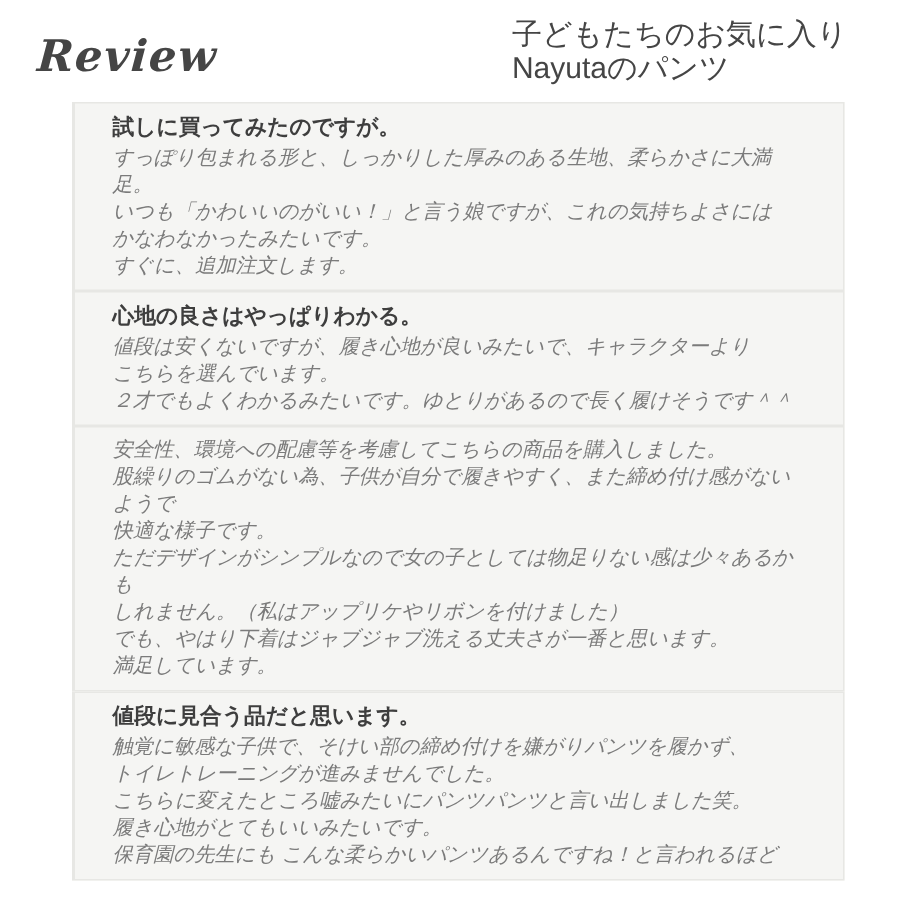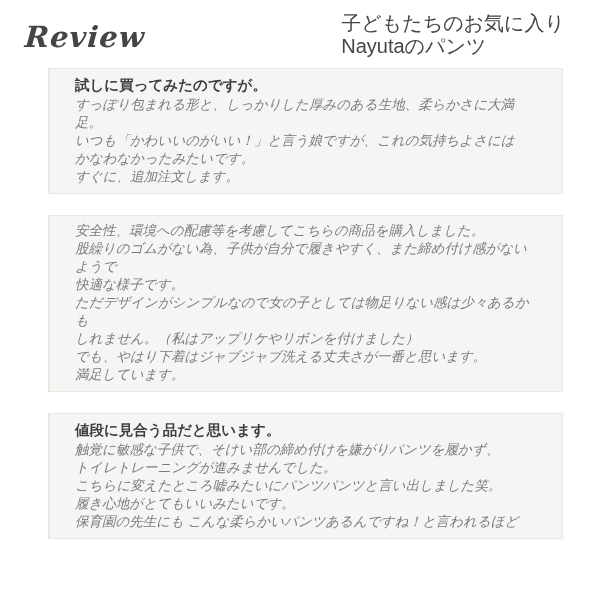--- a/index.html
+++ b/index.html
@@ -42,21 +42,21 @@
     margin-top: 4px;
   }
   .reviews {
     margin: 10px 37px 0 48px;
   }
   .review-card {
     background: var(--card-bg, #f5f5f3);
     border: 1px solid var(--card-border, #e9e9e6);
     border-left: 2px solid var(--card-border, #e3e3e0);
     padding: 6px 32px 7px 25px;
-    margin-bottom: 21px;
+    margin-bottom: 0;
     box-sizing: border-box;
   }
   .review-title {
     font-weight: 700;
     font-size: 14.5px;
     line-height: 20px;
     color: var(--title-text, #3e3e3e);
     margin-bottom: 1px;
   }
   .review-line {
@@ -82,20 +82,28 @@
   <div class="review-card">
     <div class="review-title">試しに買ってみたのですが。</div>
     <div class="review-body">
           <div class="review-line">すっぽり包まれる形と、しっかりした厚みのある生地、柔らかさに大満足。</div>
           <div class="review-line">いつも「かわいいのがいい！」と言う娘ですが、これの気持ちよさには</div>
           <div class="review-line">かなわなかったみたいです。</div>
           <div class="review-line">すぐに、追加注文します。</div>
         </div>
   </div>
 
+  <div class="review-card">
+    <div class="review-title">心地の良さはやっぱりわかる。</div>
+    <div class="review-body">
+          <div class="review-line">値段は安くないですが、履き心地が良いみたいで、キャラクターより</div>
+          <div class="review-line">こちらを選んでいます。</div>
+          <div class="review-line">２才でもよくわかるみたいです。ゆとりがあるので長く履けそうです＾＾</div>
+        </div>
+  </div>
 
   <div class="review-card">
     <div class="review-body">
           <div class="review-line">安全性、環境への配慮等を考慮してこちらの商品を購入しました。</div>
           <div class="review-line">股繰りのゴムがない為、子供が自分で履きやすく、また締め付け感がないようで</div>
           <div class="review-line">快適な様子です。</div>
           <div class="review-line">ただデザインがシンプルなので女の子としては物足りない感は少々あるかも</div>
           <div class="review-line">しれません。（私はアップリケやリボンを付けました）</div>
           <div class="review-line">でも、やはり下着はジャブジャブ洗える丈夫さが一番と思います。</div>
           <div class="review-line">満足しています。</div>

